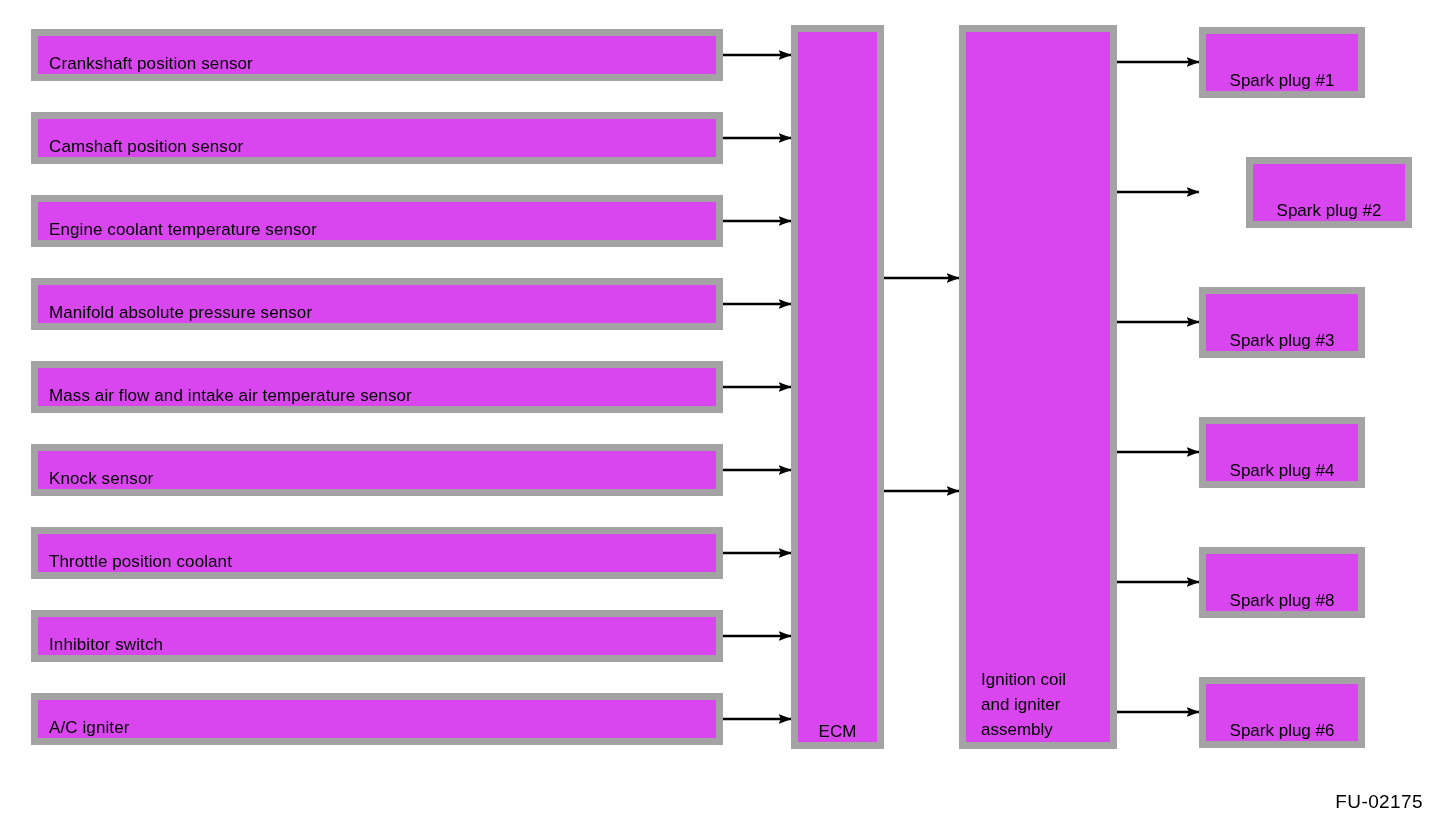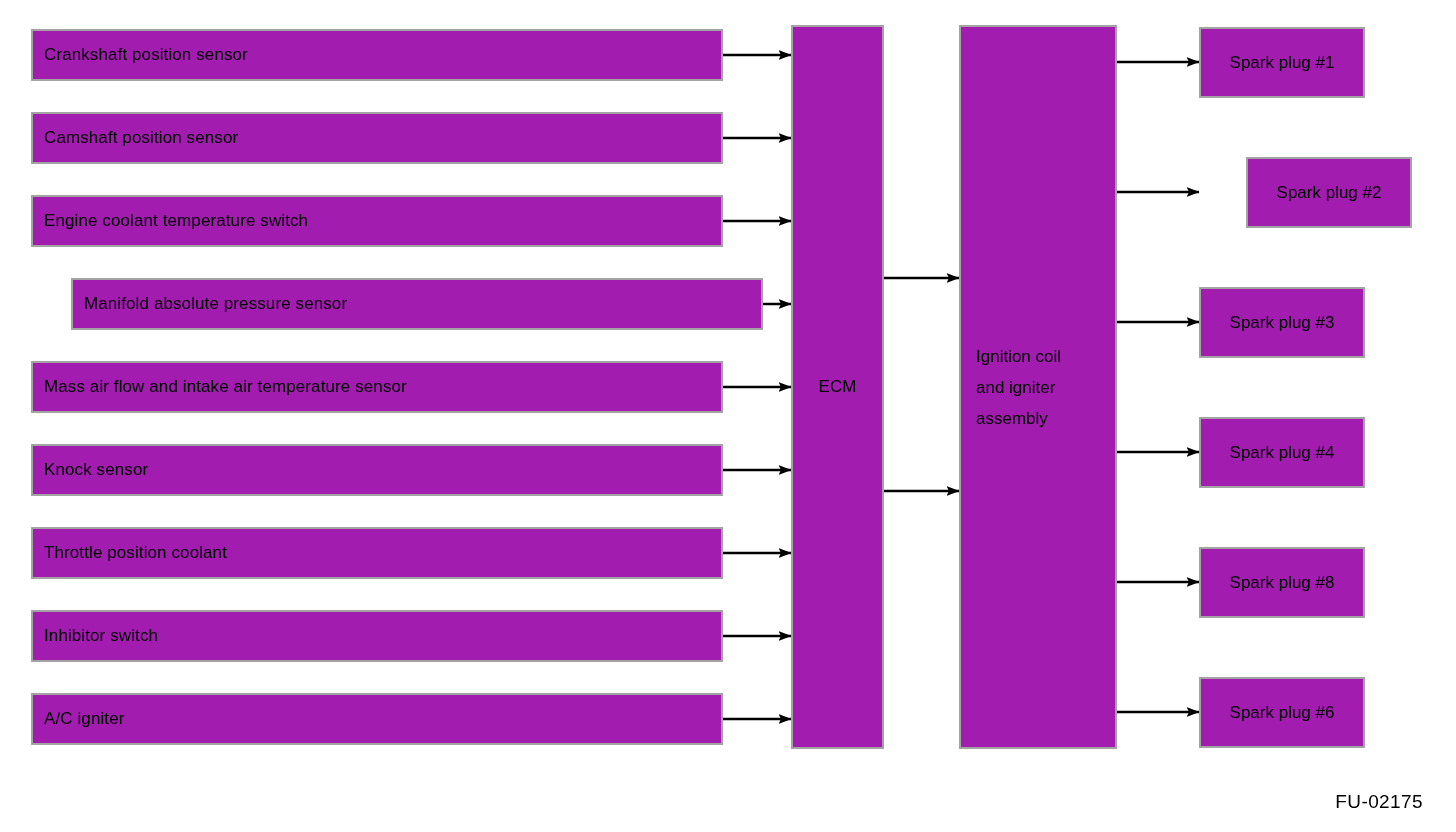--- a/index.html
+++ b/index.html
@@ -28,24 +28,24 @@
     position: absolute;
     left: 0;
     top: 0;
     width: 1456px;
     height: 832px;
   }
 
   .node-box {
     position: absolute;
     box-sizing: border-box;
-    border: 2px solid #a3a3a3;
-    background: #a21caf;
+    border: 7px solid #a3a3a3;
+    background: #d946ef;
     display: flex;
-    align-items: center;
+    align-items: flex-end;
   }
 
   .sensor-box {
     left: 31px;
     width: 692px;
     height: 52px;
     padding-left: 11px;
   }
 
   .sensor-label {
@@ -75,21 +75,21 @@
     left: 959px;
     top: 25px;
     width: 158px;
     height: 724px;
     justify-content: flex-start;
     padding-left: 15px;
   }
 
   #ignition-label {
     font-size: 17px;
-    line-height: 31px;
+    line-height: 25px;
     text-align: left;
     white-space: pre-line;
   }
 
   .plug-box {
     left: 1199px;
     width: 166px;
     height: 71px;
     justify-content: center;
   }
@@ -147,23 +147,23 @@
     </g>
   </svg>
 
   <div class="node-box sensor-box" style="top:29px;">
     <span class="sensor-label">Crankshaft position sensor</span>
   </div>
   <div class="node-box sensor-box" style="top:112px;">
     <span class="sensor-label">Camshaft position sensor</span>
   </div>
   <div class="node-box sensor-box" style="top:195px;">
-    <span class="sensor-label">Engine coolant temperature switch</span>
-  </div>
-  <div class="node-box sensor-box" style="top:278px;margin-left:40px;">
+    <span class="sensor-label">Engine coolant temperature sensor</span>
+  </div>
+  <div class="node-box sensor-box" style="top:278px;">
     <span class="sensor-label">Manifold absolute pressure sensor</span>
   </div>
   <div class="node-box sensor-box" style="top:361px;">
     <span class="sensor-label">Mass air flow and intake air temperature sensor</span>
   </div>
   <div class="node-box sensor-box" style="top:444px;">
     <span class="sensor-label">Knock sensor</span>
   </div>
   <div class="node-box sensor-box" style="top:527px;">
     <span class="sensor-label">Throttle position coolant</span>

